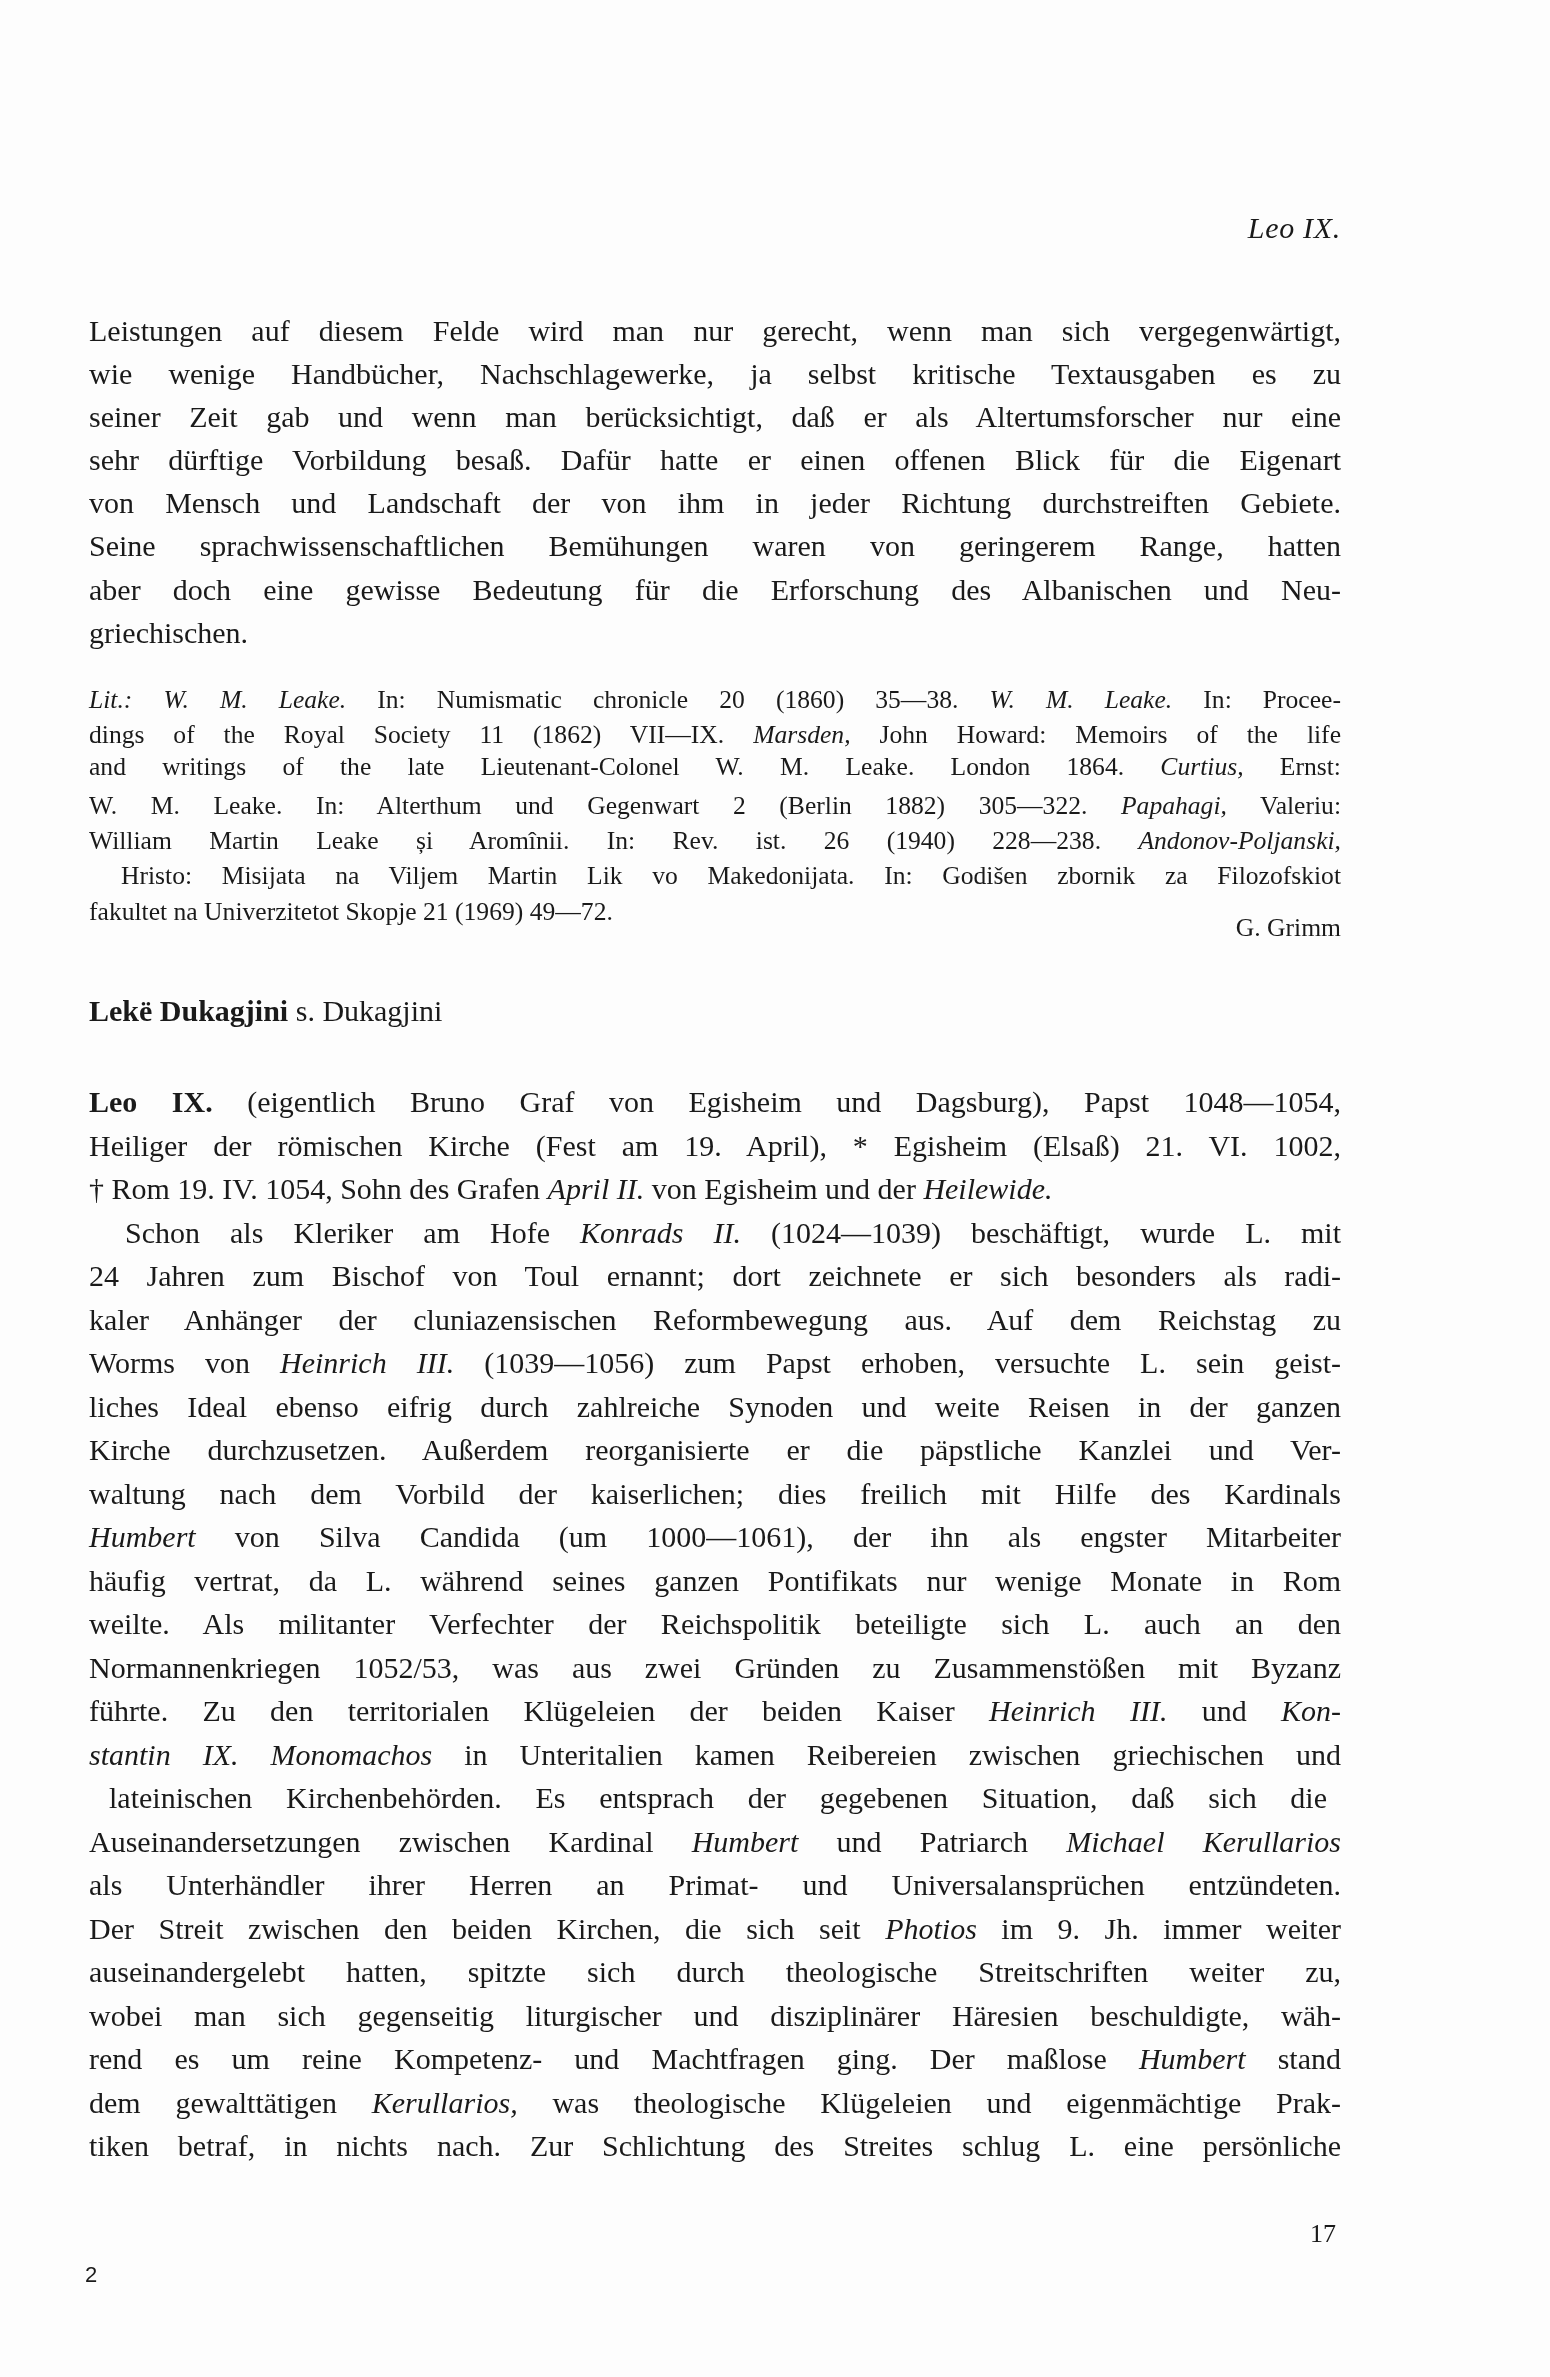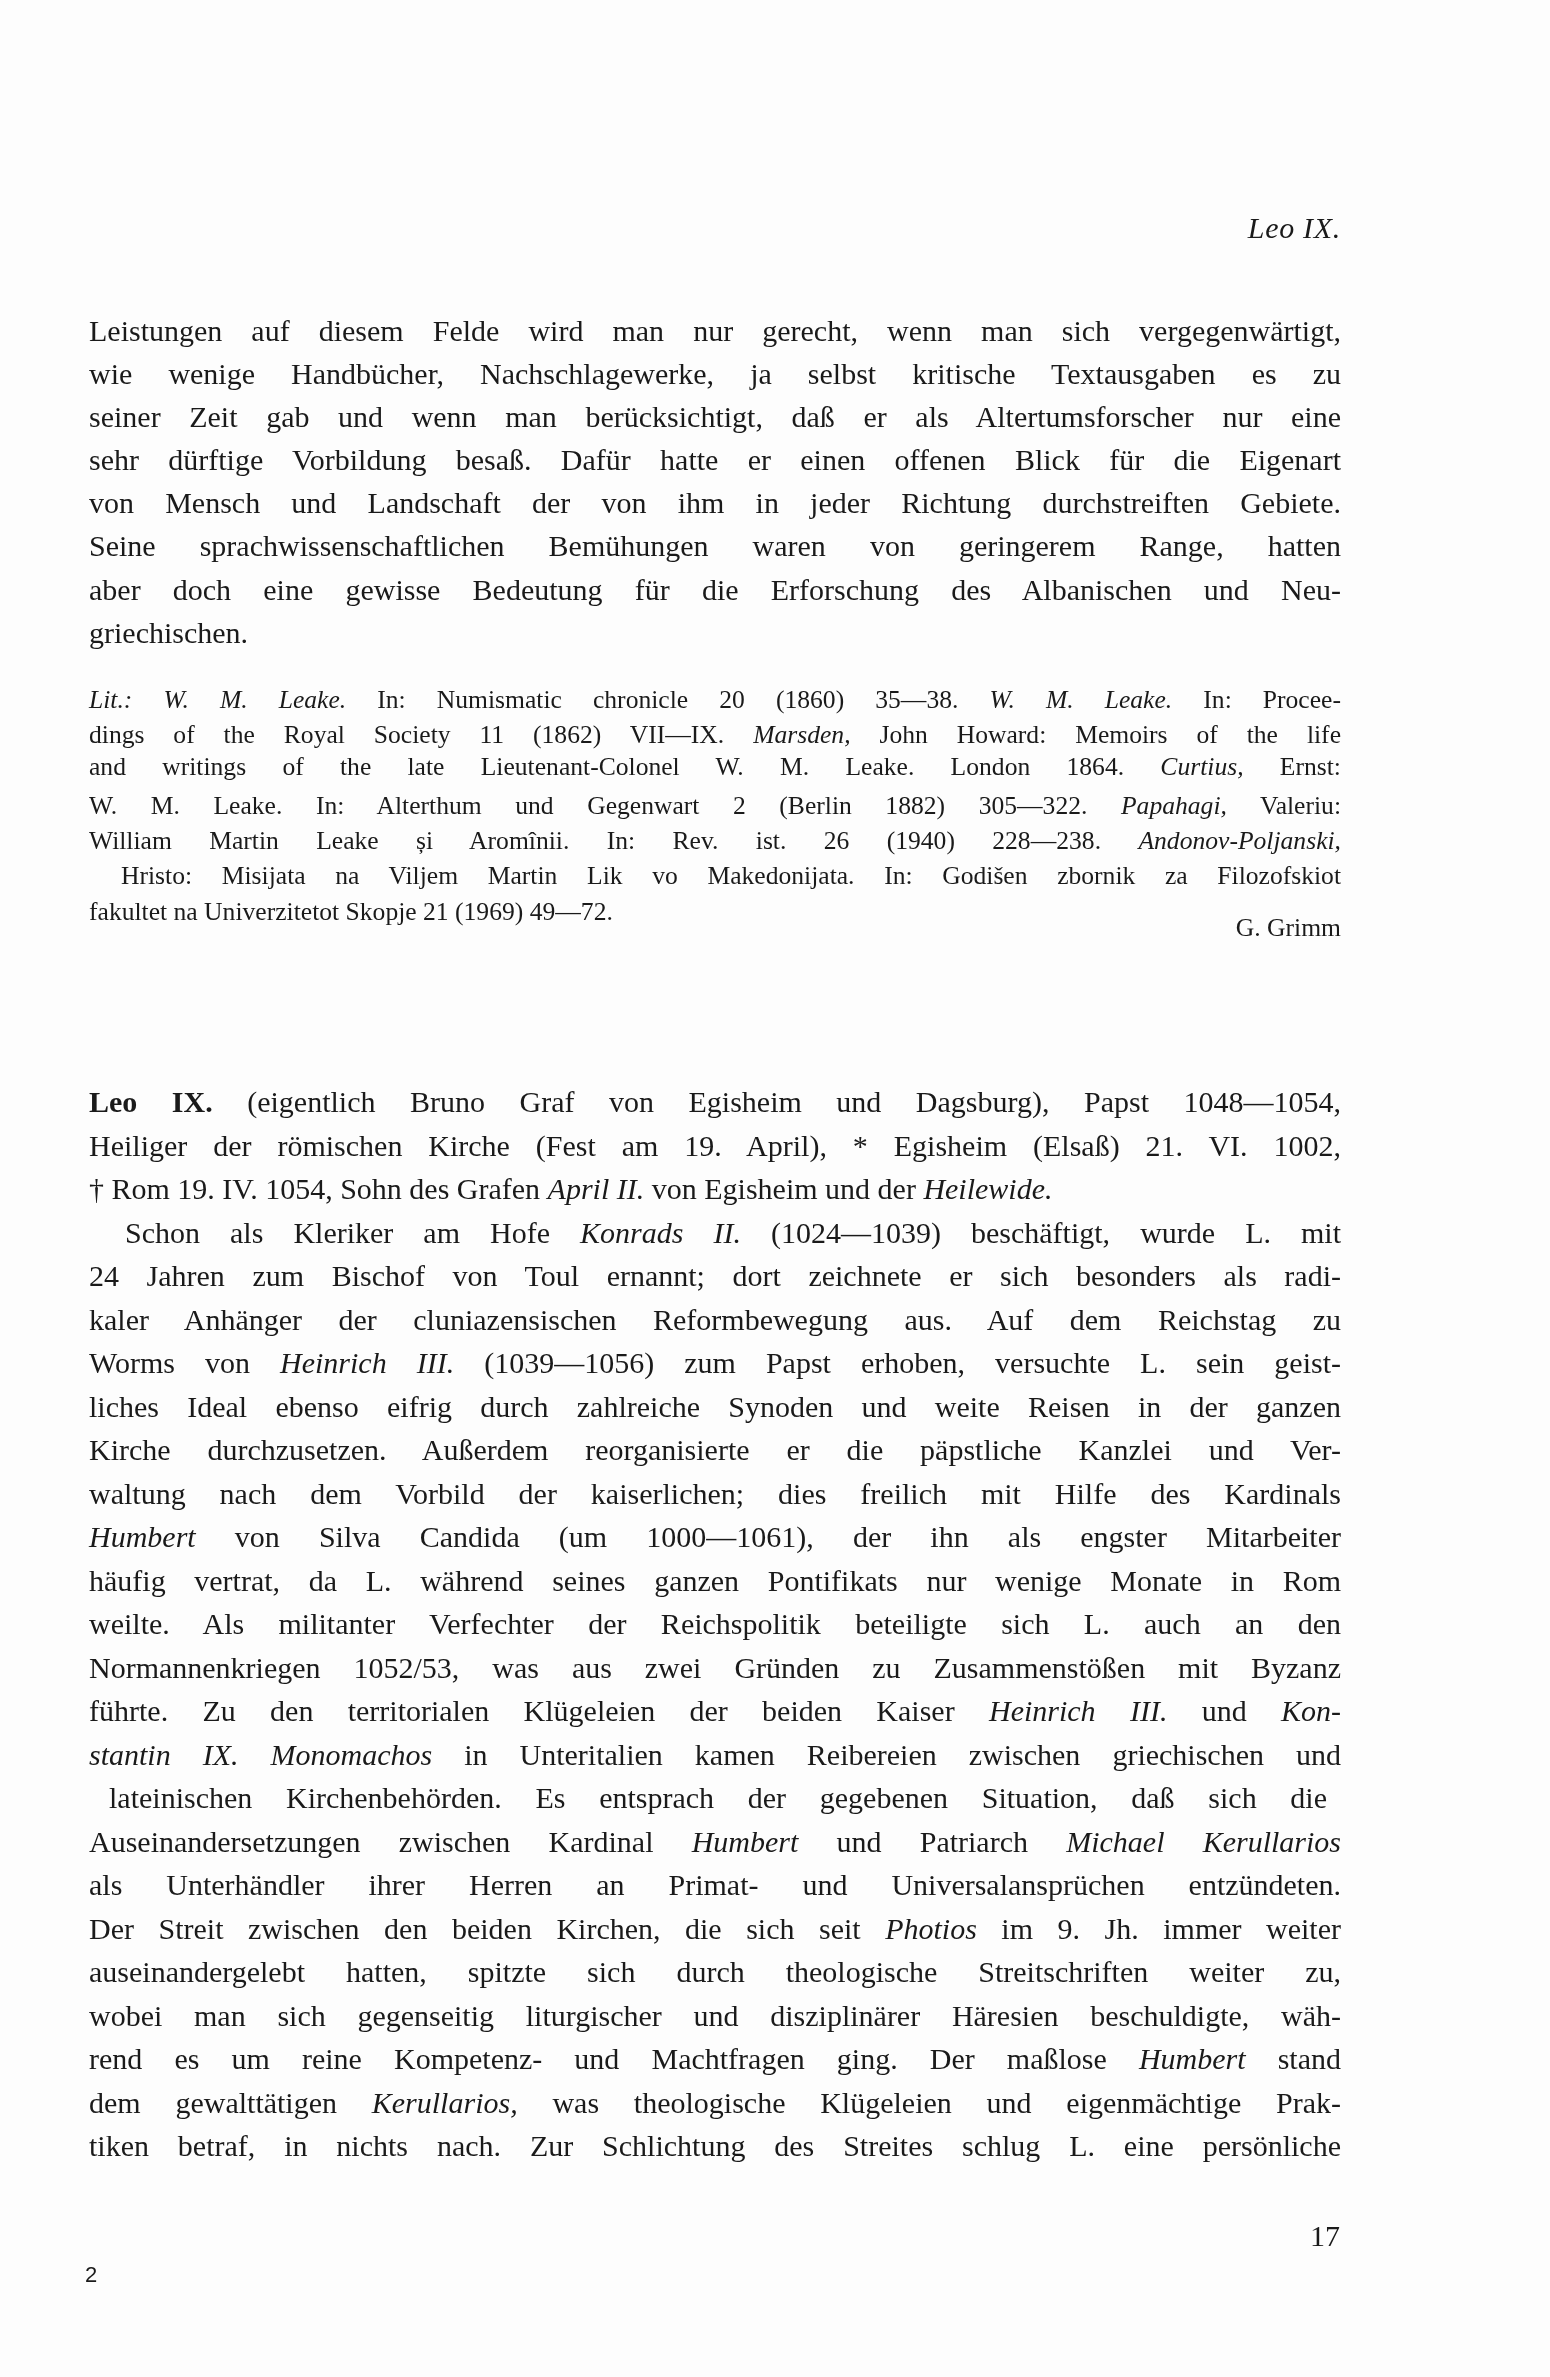--- a/index.html
+++ b/index.html
@@ -6,21 +6,21 @@
   body { width: 1550px; height: 2377px; position: relative; overflow: hidden;
          font-family: "Liberation Serif", "DejaVu Serif", serif; color: #1a1a1a; }
   .page { position: absolute; left: 0; top: 0; width: 1550px; height: 1759px; }
   .running-head { position: absolute; top: 211px; right: 209px; font-size: 30px; font-style: italic; letter-spacing: 0.7px; }
   .block { position: absolute; left: 89px; width: 1252px; }
   .body-text { font-size: 30px; }
   .lit-text { font-size: 25.6px; }
   .i { font-style: italic; }
   .b { font-weight: bold; }
   .sb { font-weight: bold; }
-  .pagenum { position: absolute; font-size: 30px; }
+  .pagenum { position: absolute; font-size: 26px; }
   .folio { position: absolute; font-size: 22px; font-family: "Liberation Sans", sans-serif; }
 </style>
 </head>
 <body>
 
 <div class="page">
 
   <div class="running-head">Leo IX.</div>
 
   <div class="block body-text" id="prev-body" style="top:0;">
@@ -38,20 +38,24 @@
       <div style="position: absolute; left: 0px; right: 0px; top: 685px; white-space: normal; text-align: justify; text-align-last: justify;"><span class="i">Lit.: </span><span class="i">W. M. Leake.</span><span> In: Numismatic chronicle 20 (1860) 35—38. </span><span class="i">W. M. Leake.</span><span> In: Procee-</span></div>
       <div style="position: absolute; left: 0px; right: 0px; top: 720px; white-space: normal; text-align: justify; text-align-last: justify;"><span>dings of the Royal Society 11 (1862) VII—IX. </span><span class="i">Marsden,</span><span> John Howard: Memoirs of the life</span></div>
       <div style="position: absolute; left: 0px; right: 0px; top: 752px; white-space: normal; text-align: justify; text-align-last: justify;"><span>and writings of the late Lieutenant-Colonel W. M. Leake. London 1864. </span><span class="i">Curtius,</span><span> Ernst:</span></div>
       <div style="position: absolute; left: 0px; right: 0px; top: 791px; white-space: normal; text-align: justify; text-align-last: justify;"><span>W. M. Leake. In: Alterthum und Gegenwart 2 (Berlin 1882) 305—322. </span><span class="i">Papahagi,</span><span> Valeriu:</span></div>
       <div style="position: absolute; left: 0px; right: 0px; top: 826px; white-space: normal; text-align: justify; text-align-last: justify;"><span>William Martin Leake și Aromînii. In: Rev. ist. 26 (1940) 228—238. </span><span class="i">Andonov-Poljanski,</span></div>
       <div style="position: absolute; left: 0px; right: 0px; top: 861px; white-space: normal; text-align: justify; text-align-last: justify; margin-left: 32px;"><span>Hristo: Misijata na Viljem Martin Lik vo Makedonijata. In: Godišen zbornik za Filozofskiot</span></div>
       <div style="position: absolute; left: 0px; right: 0px; top: 897px; white-space: normal; text-align: justify; text-align-last: left;"><span>fakultet na Univerzitetot Skopje 21 (1969) 49—72.</span></div>
       <div style="position: absolute; right: 0px; top: 897px; margin-top: 16px;">G. Grimm</div>
     </div>
 
+  <div class="block body-text" style="top:994px;">
+    <span class="sb">Lekë Dukagjini</span>
+    <span>s. Dukagjini</span>
+  </div>
 
   <div class="block body-text" id="entry" style="top:0;">
       <div style="position: absolute; left: 0px; right: 0px; top: 1085px; white-space: normal; text-align: justify; text-align-last: justify;"><span class="b">Leo IX.</span><span> (eigentlich Bruno Graf von Egisheim und Dagsburg), Papst 1048—1054,</span></div>
       <div style="position: absolute; left: 0px; right: 0px; top: 1129px; white-space: normal; text-align: justify; text-align-last: justify;"><span>Heiliger der römischen Kirche (Fest am 19. April), * Egisheim (Elsaß) 21. VI. 1002,</span></div>
       <div style="position: absolute; left: 0px; right: 0px; top: 1172px; white-space: normal; text-align: justify; text-align-last: left;"><span>† Rom 19. IV. 1054, Sohn des Grafen </span><span class="i">April II.</span><span> von Egisheim und der </span><span class="i">Heilewide.</span></div>
       <div style="position: absolute; left: 36px; right: 0px; top: 1216px; white-space: normal; text-align: justify; text-align-last: justify;"><span>Schon als Kleriker am Hofe </span><span class="i">Konrads II.</span><span> (1024—1039) beschäftigt, wurde L. mit</span></div>
       <div style="position: absolute; left: 0px; right: 0px; top: 1259px; white-space: normal; text-align: justify; text-align-last: justify;"><span>24 Jahren zum Bischof von Toul ernannt; dort zeichnete er sich besonders als radi-</span></div>
       <div style="position: absolute; left: 0px; right: 0px; top: 1303px; white-space: normal; text-align: justify; text-align-last: justify;"><span>kaler Anhänger der cluniazensischen Reformbewegung aus. Auf dem Reichstag zu</span></div>
       <div style="position: absolute; left: 0px; right: 0px; top: 1346px; white-space: normal; text-align: justify; text-align-last: justify;"><span>Worms von </span><span class="i">Heinrich III.</span><span> (1039—1056) zum Papst erhoben, versuchte L. sein geist-</span></div>
       <div style="position: absolute; left: 0px; right: 0px; top: 1390px; white-space: normal; text-align: justify; text-align-last: justify;"><span>liches Ideal ebenso eifrig durch zahlreiche Synoden und weite Reisen in der ganzen</span></div>

